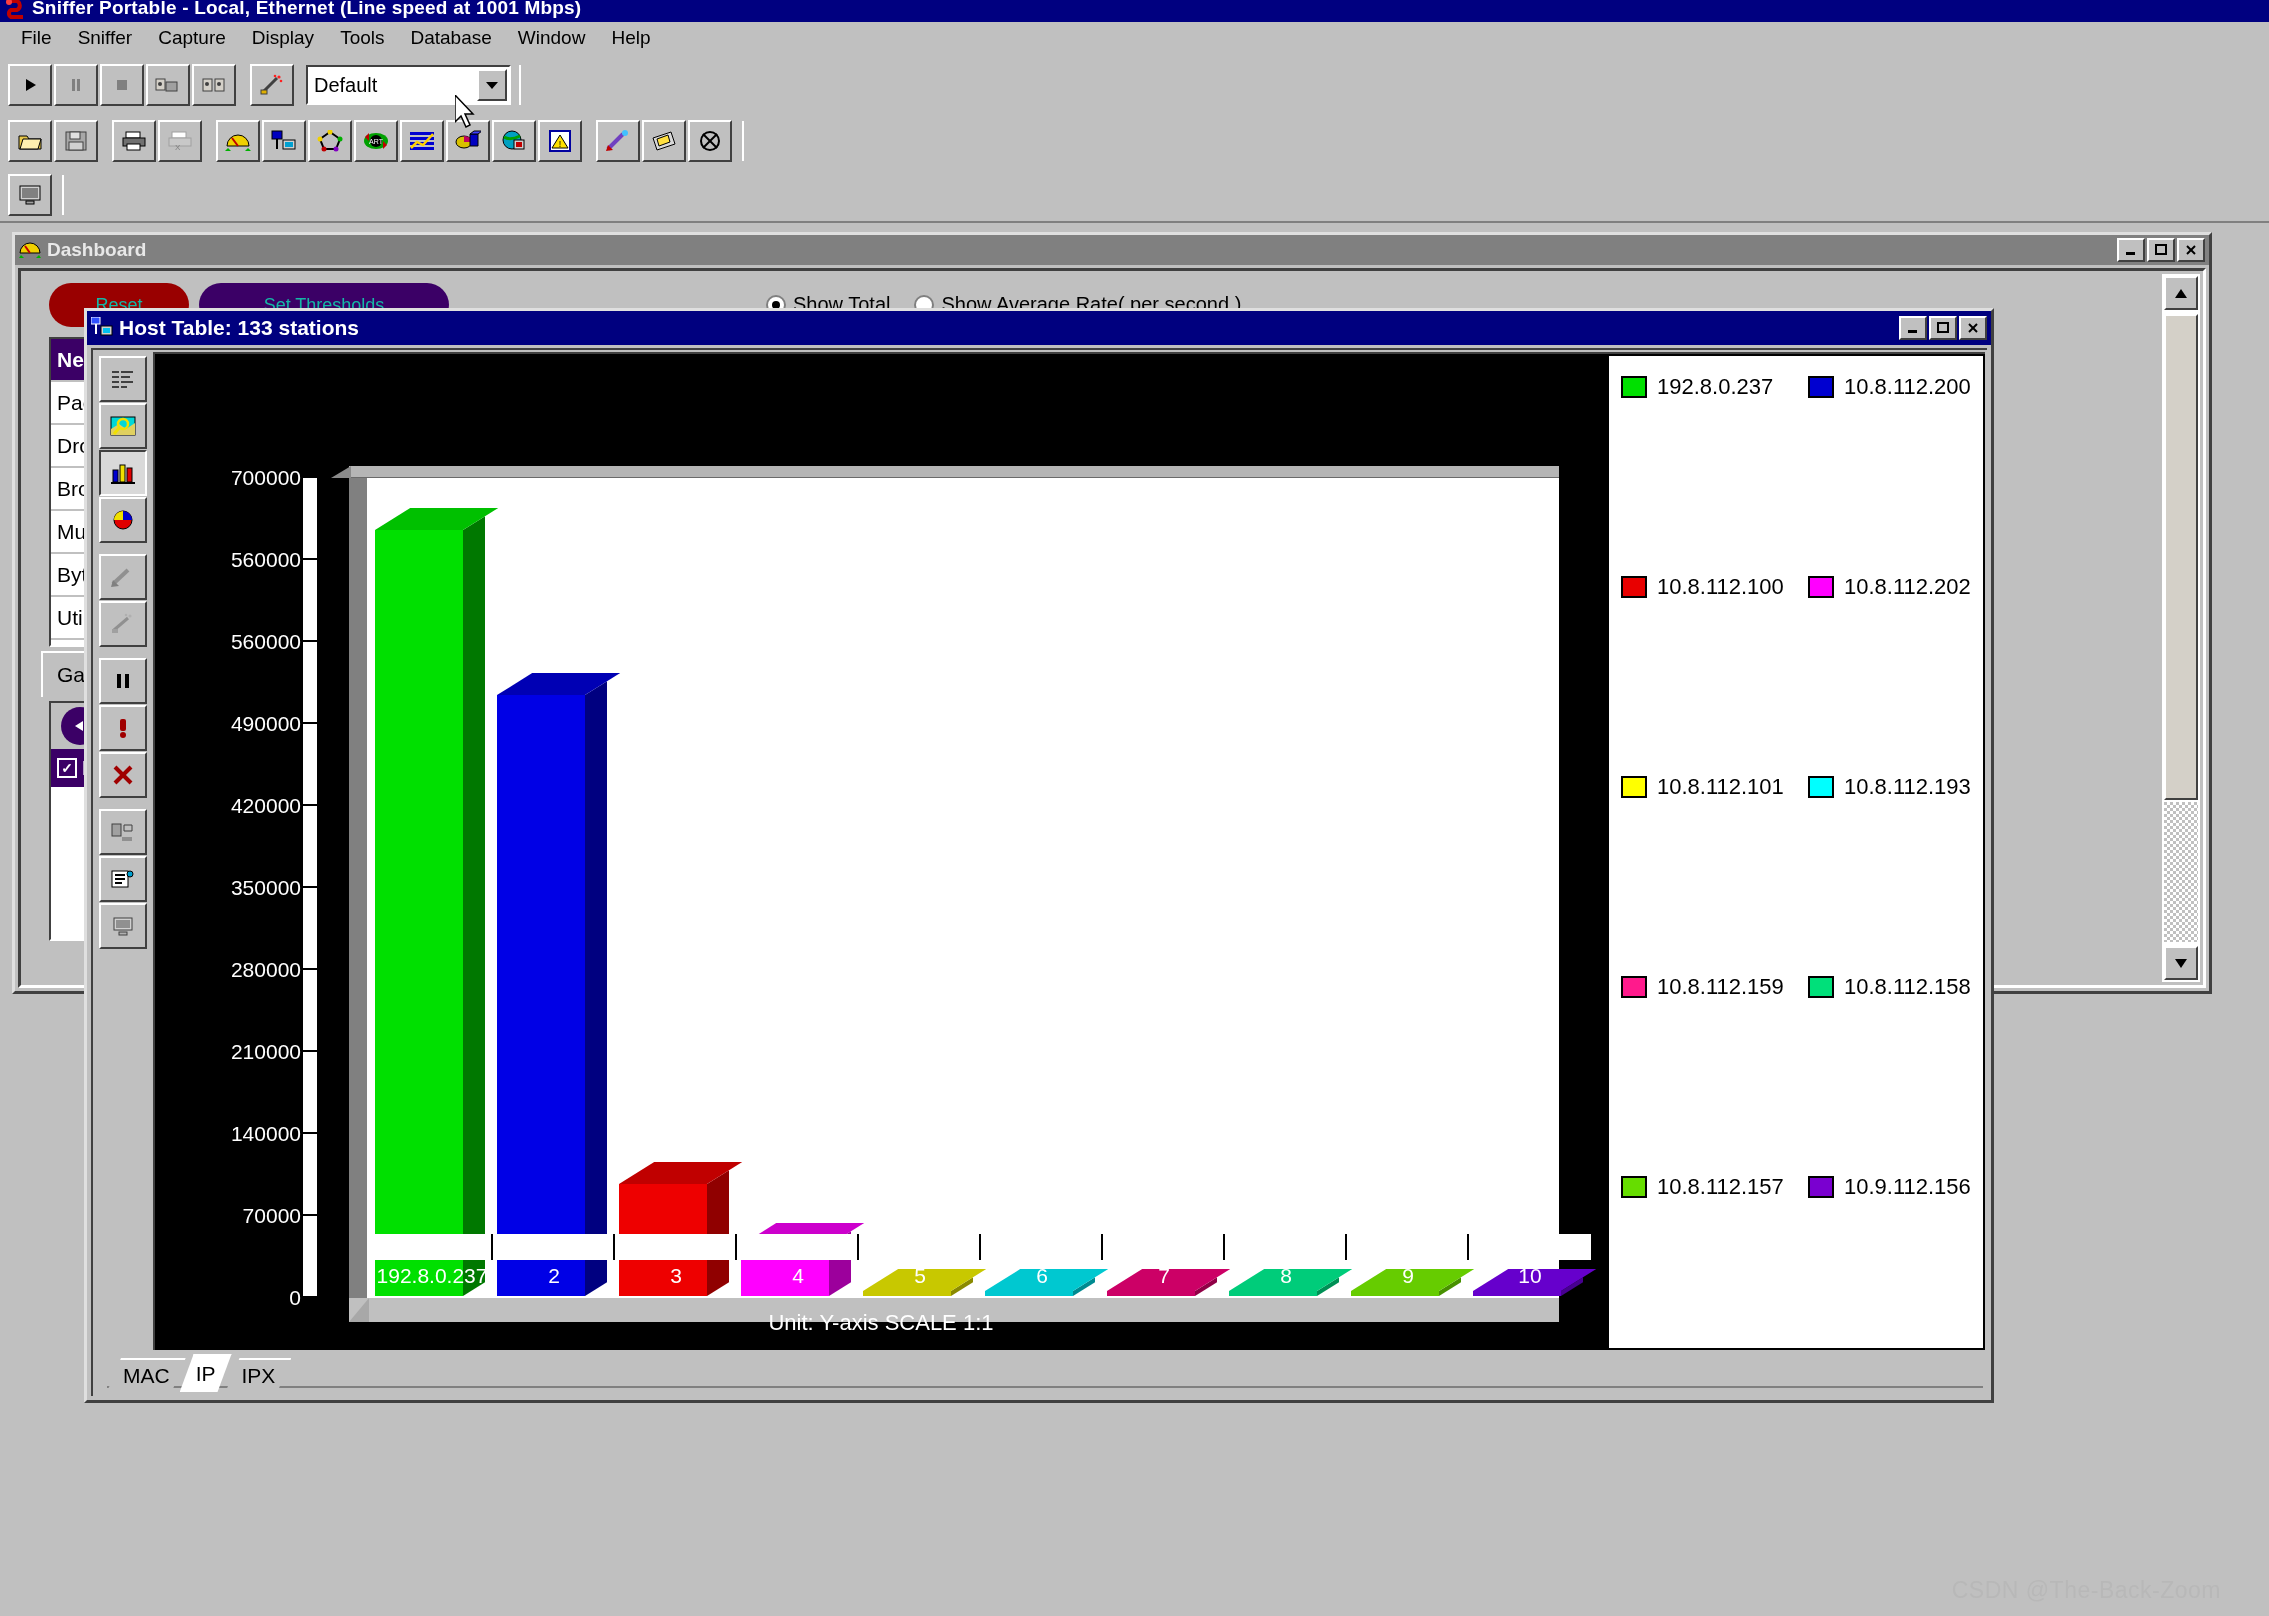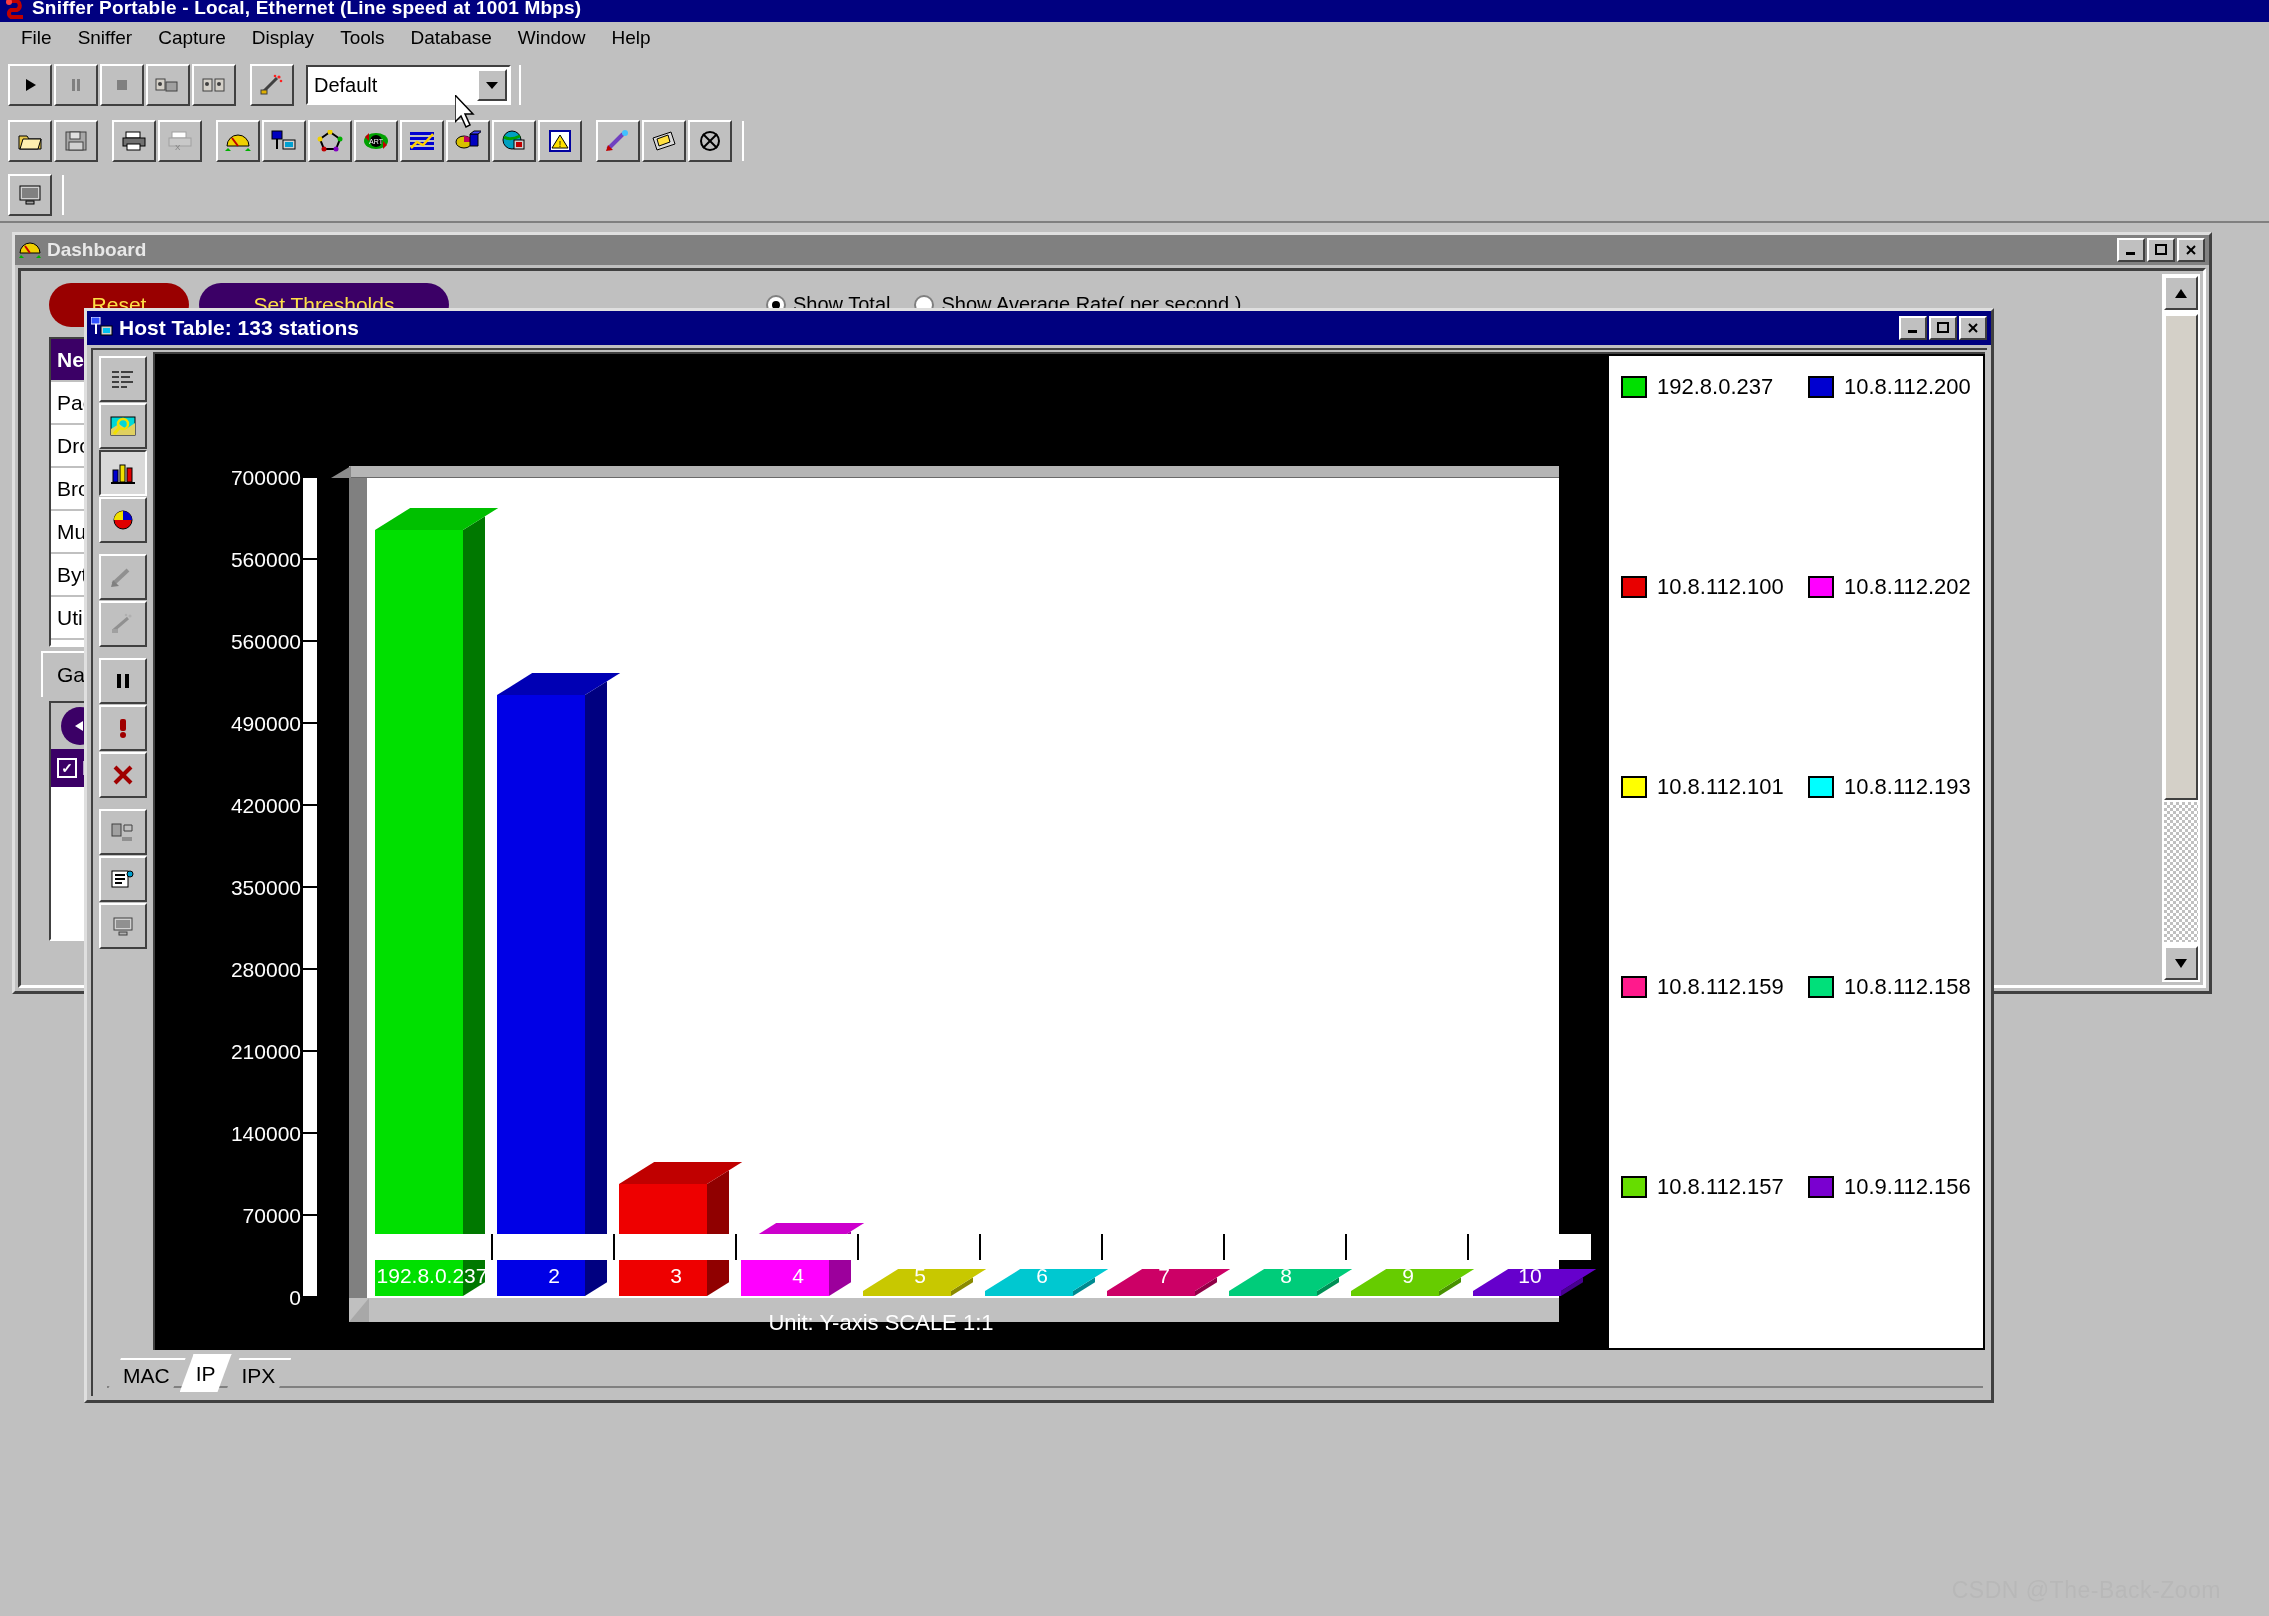--- a/index.html
+++ b/index.html
@@ -96,21 +96,21 @@
     font-size:15px;color:#000;font-weight:bold;line-height:1;
   }
   #dashboard-body{
     position:absolute; left:3px; top:33px; right:3px; bottom:3px;
     background:#c0c0c0;
     border-top:3px solid #404040;border-left:3px solid #404040;
     border-right:3px solid #fff;border-bottom:3px solid #fff;
     overflow:hidden;
   }
   .pillbtn{
-    height:44px; border-radius:24px; color:#fde047; font-size:21px;
+    height:44px; border-radius:24px; color:#14b8a6; font-size:18px;
     display:flex;align-items:center;justify-content:center;
   }
   #reset-button{ position:absolute; left:28px; top:12px; width:140px; background:#990000;}
   #set-thresholds-button{ position:absolute; left:178px; top:12px; width:250px; background:#3b0066;}
 
   .radio-row{ position:absolute; left:745px; top:22px; display:flex;
               align-items:center; font-size:20px; color:#000; }
   .radio{ width:20px;height:20px;border-radius:50%;
           background:#fff;border:2px solid #808080; position:relative;
           margin-right:7px; }

